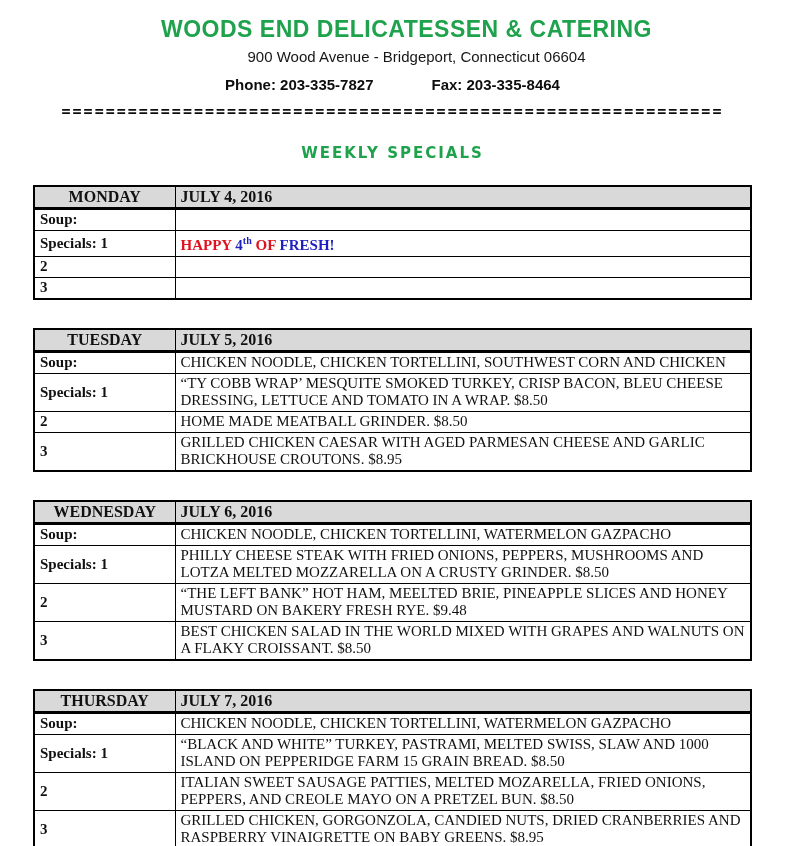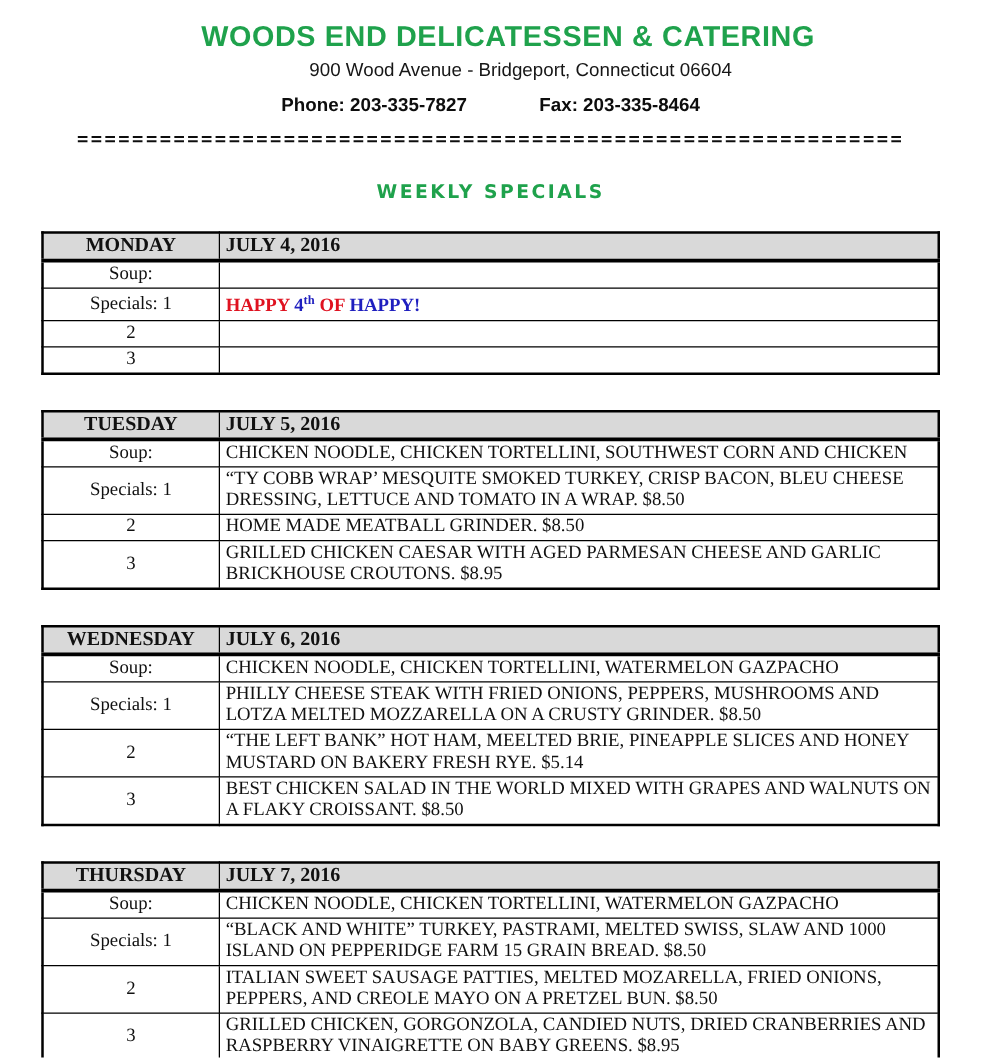--- a/index.html
+++ b/index.html
@@ -62,22 +62,22 @@
   .day-table td {
     border: 1px solid #000;
     font-size: 15px;
     line-height: 17px;
     height: 19px;
     vertical-align: middle;
     padding: 1px 5px 2px 5px;
   }
   .col-label {
     width: 141px;
-    text-align: center;
-    font-weight: normal;
+    text-align: left;
+    font-weight: bold;
     padding-right: 8px;
   }
   .head-row td {
     background: var(--header-gray, #D9D9D9);
     font-weight: bold;
     font-size: 16px;
     border-bottom: 3px solid #000;
   }
   .head-day { text-align: center; }
   .head-date { text-align: left; padding-left: 7px; }
@@ -106,21 +106,21 @@
       <tr class="head-row">
         <td class="col-label head-day">MONDAY</td>
         <td class="head-date">JULY 4, 2016</td>
       </tr>
       <tr>
         <td class="col-label">Soup:</td>
         <td class="soup-value"></td>
       </tr>
       <tr>
         <td class="col-label">Specials: 1</td>
-        <td class="holiday-cell"><span class="hred">HAPPY </span><span class="hblue">4</span><sup class="hblue">th</sup><span class="hred"> OF </span><span class="hblue">HAPPY!</span></td>
+        <td class="holiday-cell"><span class="hred">HAPPY </span><span class="hblue">4</span><sup class="hblue">th</sup><span class="hred"> OF </span><span class="hblue">FRESH!</span></td>
       </tr>
       <tr>
         <td class="col-label">2</td>
         <td></td>
       </tr>
       <tr>
         <td class="col-label">3</td>
         <td></td>
       </tr>
     </tbody>
@@ -160,21 +160,21 @@
       <tr>
         <td class="col-label">Soup:</td>
         <td class="soup-value">CHICKEN NOODLE, CHICKEN TORTELLINI, WATERMELON GAZPACHO</td>
       </tr>
       <tr>
         <td class="col-label">Specials: 1</td>
         <td>PHILLY CHEESE STEAK WITH FRIED ONIONS, PEPPERS, MUSHROOMS AND LOTZA MELTED MOZZARELLA ON A CRUSTY GRINDER. $8.50</td>
       </tr>
       <tr>
         <td class="col-label">2</td>
-        <td>“THE LEFT BANK” HOT HAM, MEELTED BRIE, PINEAPPLE SLICES AND HONEY MUSTARD ON BAKERY FRESH RYE. $5.14</td>
+        <td>“THE LEFT BANK” HOT HAM, MEELTED BRIE, PINEAPPLE SLICES AND HONEY MUSTARD ON BAKERY FRESH RYE. $9.48</td>
       </tr>
       <tr>
         <td class="col-label">3</td>
         <td>BEST CHICKEN SALAD IN THE WORLD MIXED WITH GRAPES AND WALNUTS ON A FLAKY CROISSANT. $8.50</td>
       </tr>
     </tbody>
   </table>
 
   <table class="day-table">
     <tbody>

